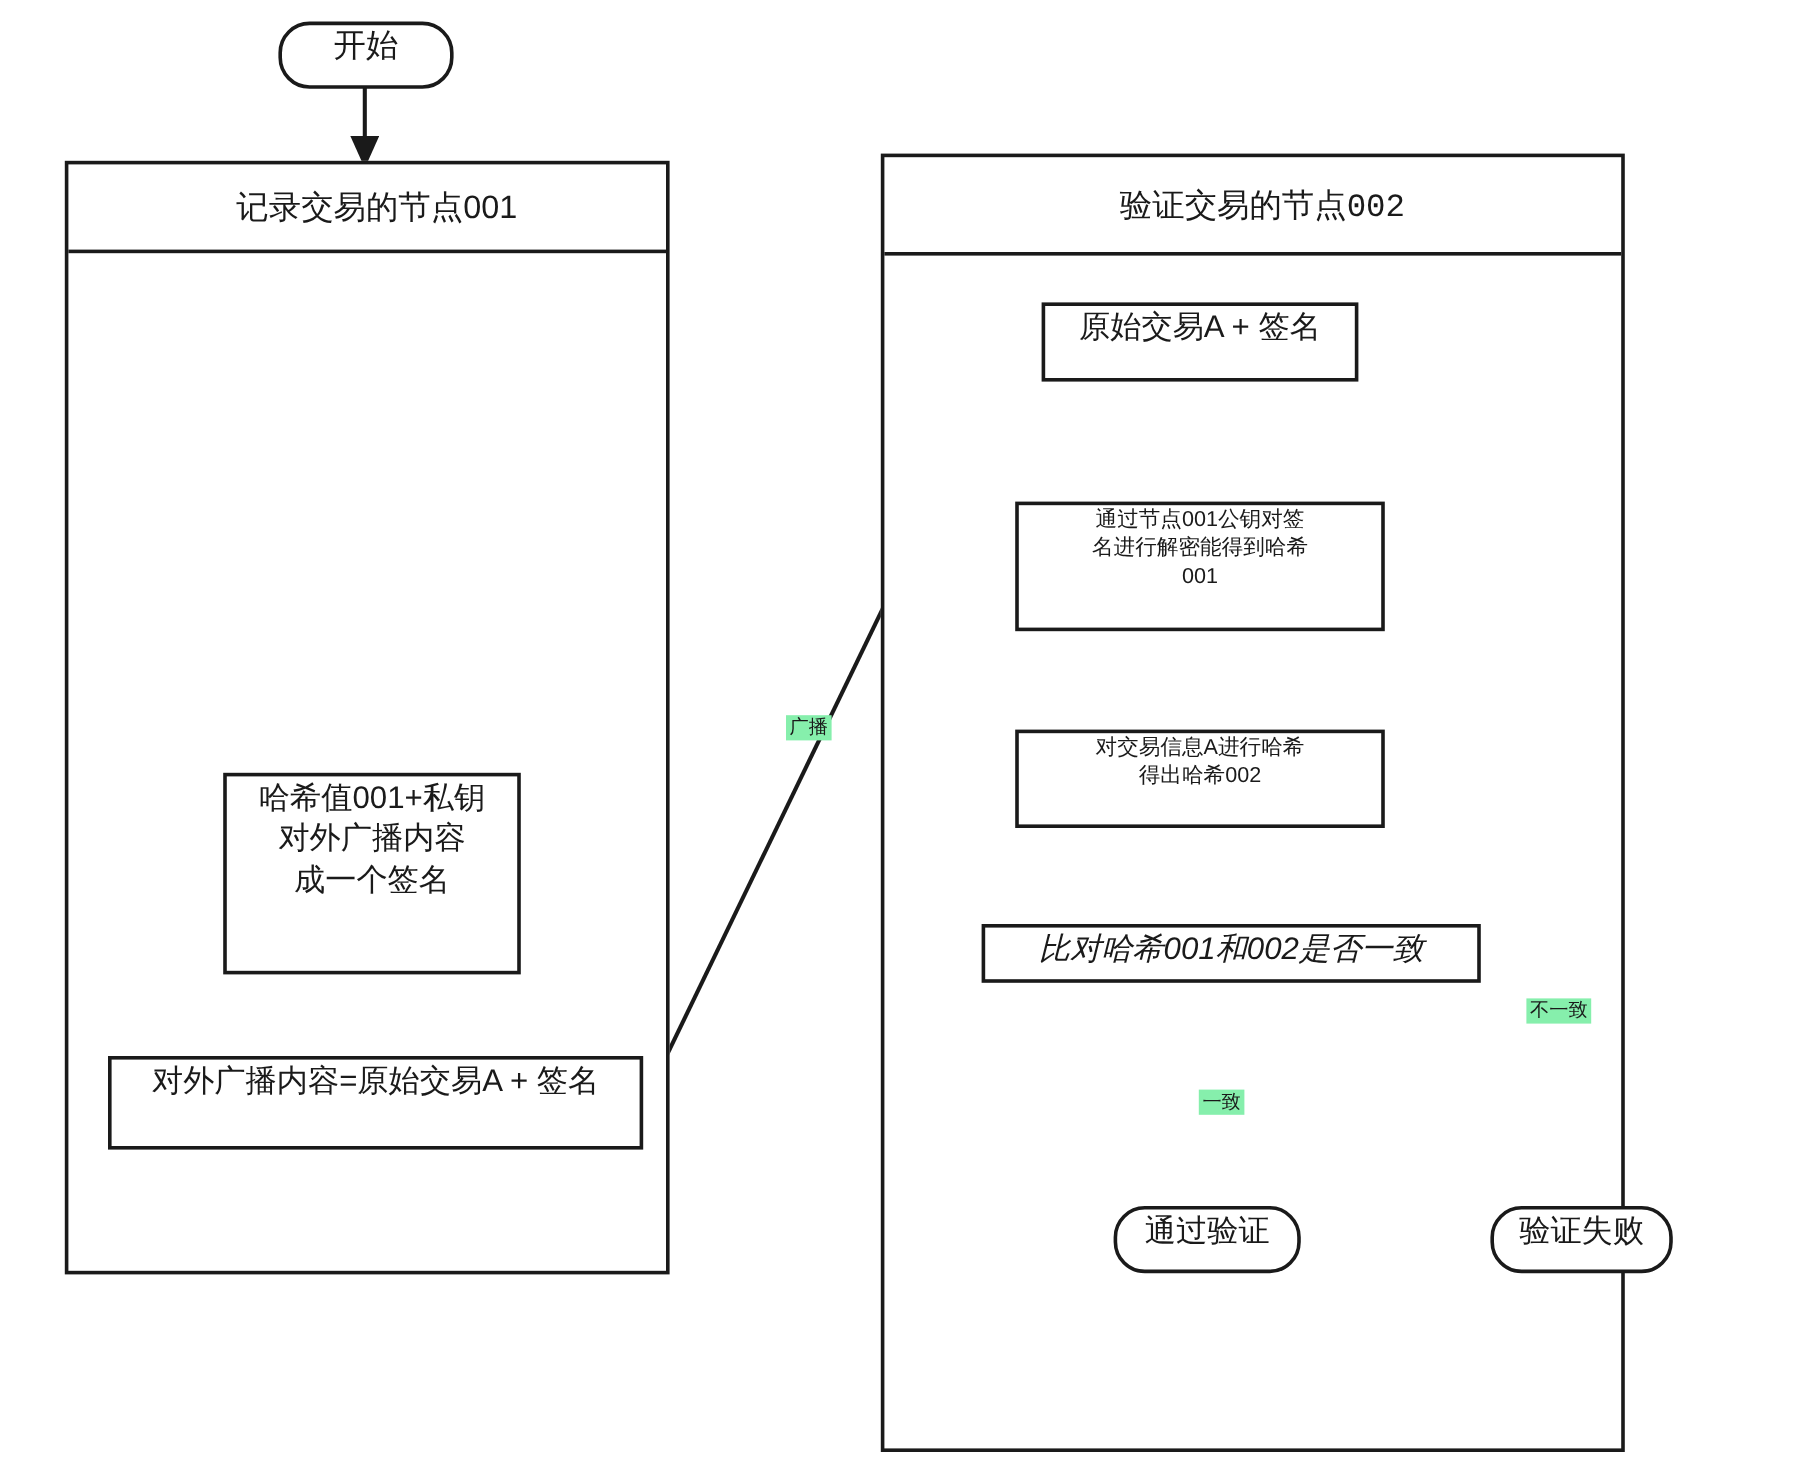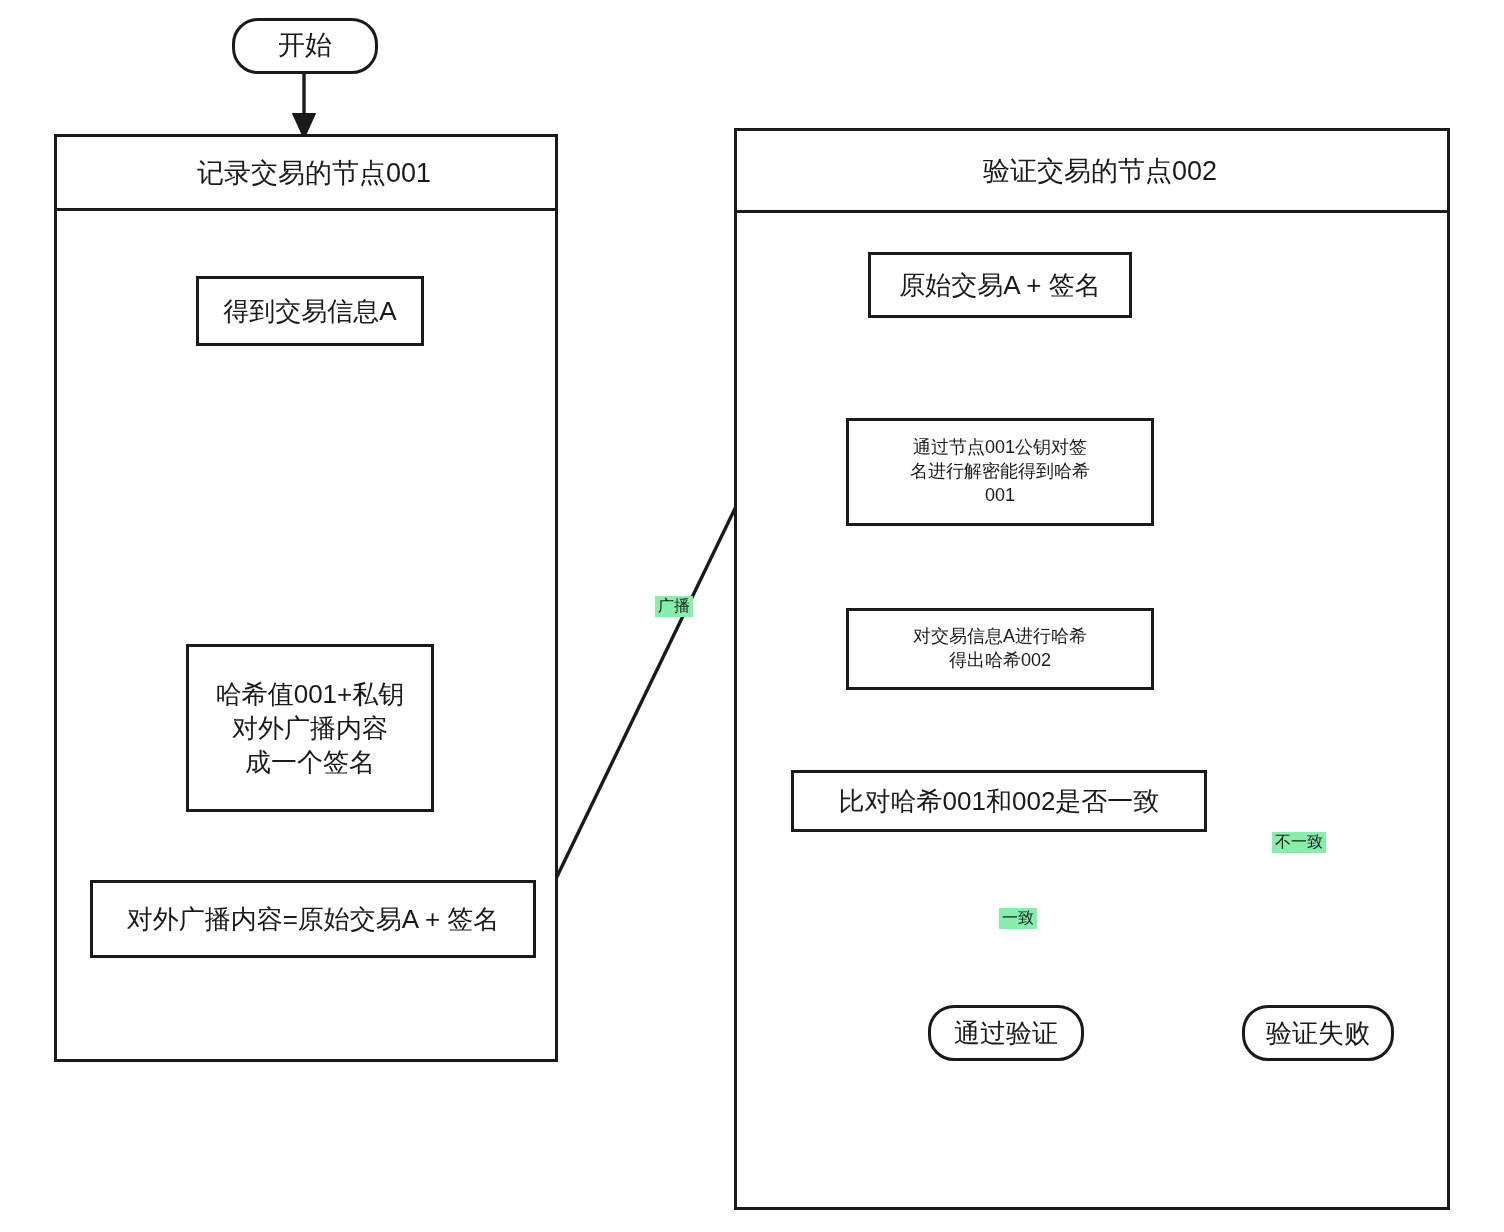--- a/index.html
+++ b/index.html
@@ -23,21 +23,21 @@
     left: 0;
     top: 0;
     width: 1504px;
     height: 1232px;
     pointer-events: none;
   }
   .node {
     position: absolute;
     box-sizing: border-box;
     display: flex;
-    align-items: center;
+    align-items: flex-start;
     justify-content: center;
     text-align: center;
     background: #ffffff;
     border: 3px solid #1a1a1a;
     line-height: 1.32;
     white-space: pre-line;
   }
   .rect {
     border-radius: 0;
   }
@@ -112,57 +112,54 @@
   <div class="node stadium fs-27" style="left:232px; top:18px; width:146px; height:56px;">
     <span>开始</span>
   </div>
 
   <div class="container" style="left:54px; top:134px; width:504px; height:928px;">
     <div class="container-title" style="height:74px;">
       <span>记录交易的节点001</span>
     </div>
   </div>
 
-  <div class="node rect fs-26" style="left:196px; top:276px; width:228px; height:70px;">
-    <span>得到交易信息A</span>
-  </div>
 
 
   <div class="node rect fs-26" style="left:186px; top:644px; width:248px; height:168px;">
     <span>哈希值001+私钥
 对外广播内容
 成一个签名</span>
   </div>
 
   <div class="node rect fs-26" style="left:90px; top:880px; width:446px; height:78px;">
     <span>对外广播内容=原始交易A + 签名</span>
   </div>
 
-  <div class="container" style="left:734px; top:128px; width:716px; height:1082px;">
+  <div class="container" style="left:734px; top:128px; width:620px; height:1082px;font-family:Liberation Mono, monospace;">
     <div class="container-title" style="height:82px;">
       <span>验证交易的节点002</span>
     </div>
   </div>
 
   <div class="node rect fs-26" style="left:868px; top:252px; width:264px; height:66px;">
     <span>原始交易A + 签名</span>
   </div>
 
   <div class="node rect fs-25" style="left:846px; top:418px; width:308px; height:108px;">
     <span>通过节点001公钥对签
 名进行解密能得到哈希
 001</span>
   </div>
 
   <div class="node rect fs-25" style="left:846px; top:608px; width:308px; height:82px;">
     <span>对交易信息A进行哈希
 得出哈希002</span>
   </div>
 
-  <div class="node rect fs-26" style="left:791px; top:770px; width:416px; height:62px;">
+  <div class="node rect fs-26" style="left:818px; top:770px; width:416px; height:49px;font-style:italic;">
     <span>比对哈希001和002是否一致</span>
   </div>
 
   <div class="node stadium fs-26" style="left:928px; top:1005px; width:156px; height:56px;">
     <span>通过验证</span>
   </div>
 
   <div class="node stadium fs-26" style="left:1242px; top:1005px; width:152px; height:56px;">
     <span>验证失败</span>
   </div>

